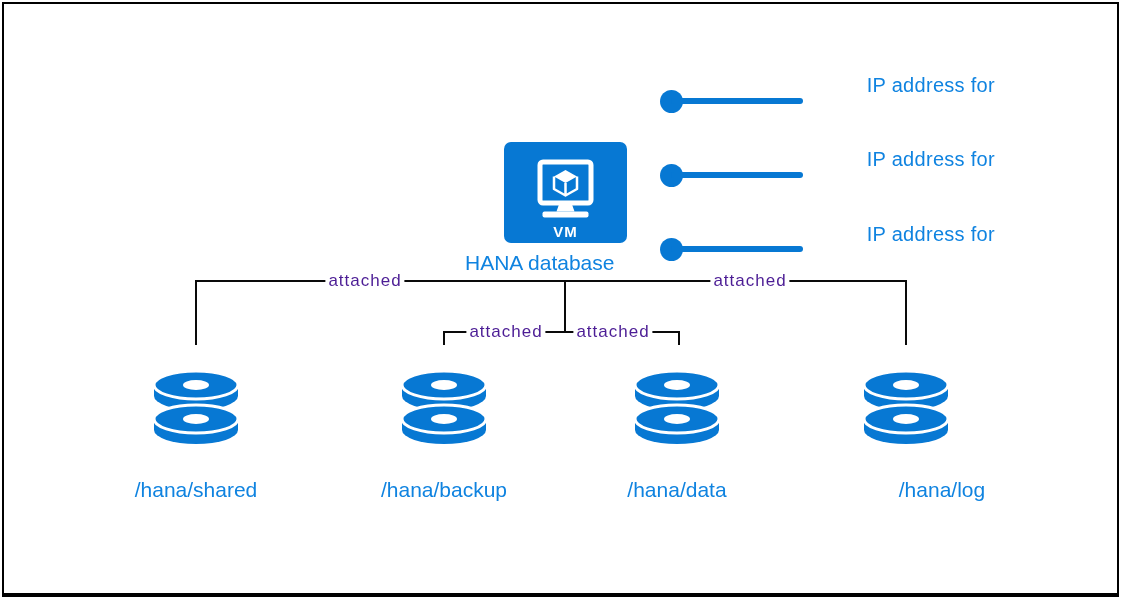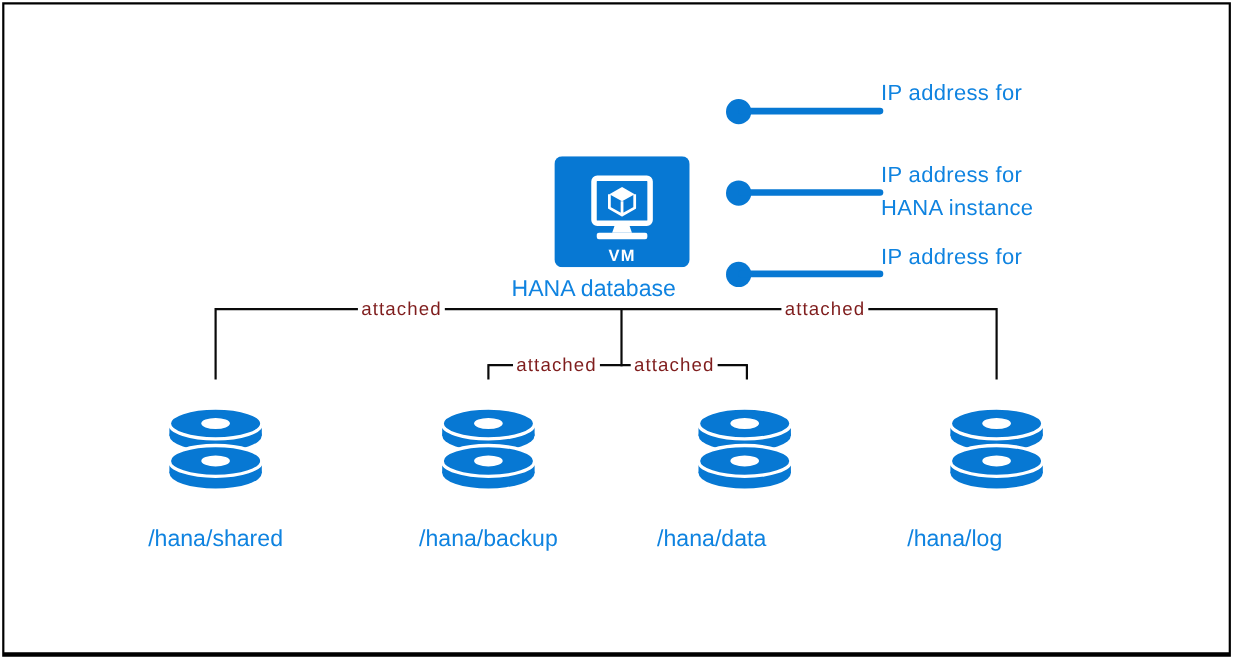--- a/index.html
+++ b/index.html
@@ -18,42 +18,42 @@
     width: 1117px; height: 595px;
     border: 2px solid #000;
     border-bottom-width: 4px;
   }
   .connectors { position: absolute; left: 0; top: 0; width: 1127px; height: 602px; }
   .connectors line { stroke: #0a0a0a; stroke-width: 2; }
 
   .attached {
     position: absolute; transform: translate(-50%, -50%);
     background: #fff; padding: 0 3px;
-    font-size: 17px; letter-spacing: 1px; color: #7f1d1d;
+    font-size: 17px; letter-spacing: 1px; color: #4c1d95;
     white-space: nowrap;
   }
 
   .vm-icon { position: absolute; left: 504px; top: 142px; width: 123px; height: 101px; }
   .vm-label {
     position: absolute; left: 465px; top: 251px; width: 200px;
     text-align: left; font-size: 21px; color: var(--label-blue);
     white-space: nowrap;
   }
 
   .callout-dot {
     position: absolute; width: 23px; height: 23px; border-radius: 50%;
     background: var(--icon-blue); left: 660px;
   }
   .callout-line {
     position: absolute; left: 671px; width: 132px; height: 6px;
     border-radius: 3px; background: var(--icon-blue);
   }
   .callout-text {
     position: absolute; left: 801px; width: 194px;
-    text-align: left; font-size: 20px; line-height: 30px;
+    text-align: right; font-size: 20px; line-height: 30px;
     letter-spacing: 0.3px; color: var(--label-blue); white-space: nowrap;
   }
 
   .disk { position: absolute; width: 90px; height: 78px; top: 369px; }
   .disk-label {
     position: absolute; top: 478px; width: 200px;
     text-align: center; font-size: 21px; color: var(--label-blue);
     white-space: nowrap;
   }
 
@@ -99,21 +99,20 @@
   <span class="callout-dot" style="top:89.5px"></span>
   <span class="callout-line" style="top:98px"></span>
   <div class="callout-text" style="top:70px">
     <div>IP address for</div>
   </div>
 
   <span class="callout-dot" style="top:163.5px"></span>
   <span class="callout-line" style="top:172px"></span>
   <div class="callout-text" style="top:144px">
     <div>IP address for</div>
-    <div>HANA instance</div>
   </div>
 
   <span class="callout-dot" style="top:237.5px"></span>
   <span class="callout-line" style="top:246px"></span>
   <div class="callout-text" style="top:219px">
     <div>IP address for</div>
   </div>
 
   <svg width="0" height="0" style="position:absolute">
     <defs>
@@ -146,16 +145,16 @@
       </svg>
   </div>
   <div class="disk" style="left:861px">
     <svg width="90" height="78" viewBox="0 0 90 78">
         <use href="#disk-symbol"></use>
       </svg>
   </div>
 
   <div class="disk-label" style="left:344px">/hana/backup</div>
   <div class="disk-label" style="left:96px">/hana/shared</div>
-  <div class="disk-label" style="left:547px">/hana/data</div>
-  <div class="disk-label" style="left:768px">/hana/log</div>
+  <div class="disk-label" style="left:577px">/hana/data</div>
+  <div class="disk-label" style="left:842px">/hana/log</div>
 
 </div>
 
 </body></html>

